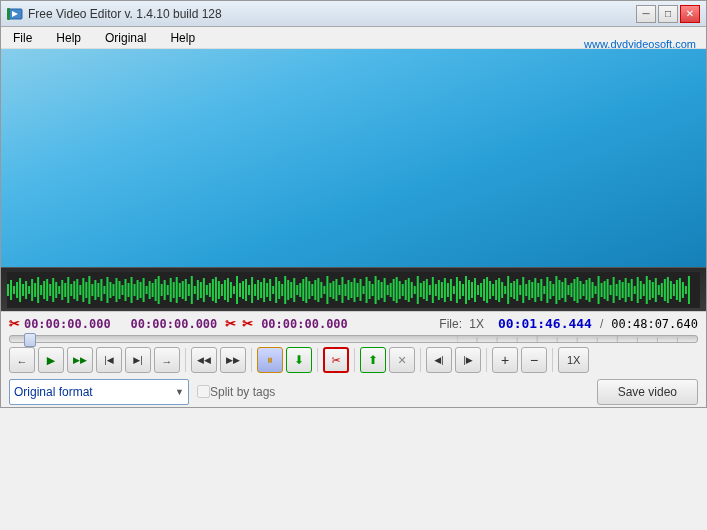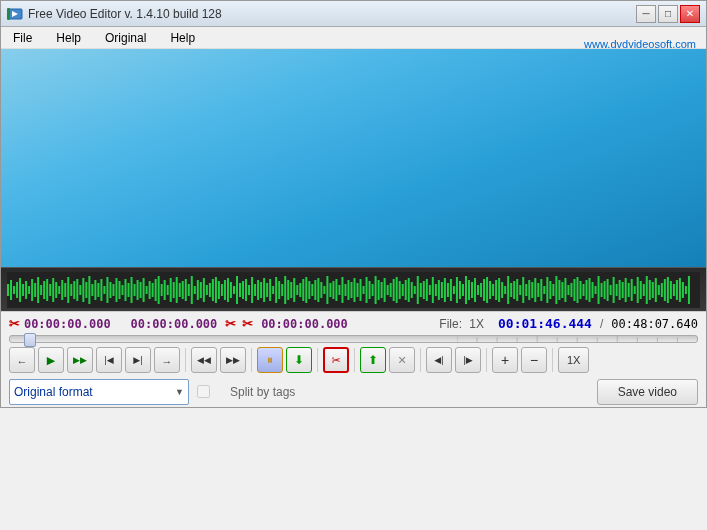--- a/index.html
+++ b/index.html
@@ -261,21 +261,21 @@
       pointer-events: none;
     }
     .checkbox-group {
       display: flex;
       align-items: center;
       gap: 12px;
       flex: 1;
     }
     .checkbox-label {
       display: flex;
-      gap: 20px;
+      gap: 0;
       font-size: 12px;
       color: #666;
       cursor: pointer;
     }
     .checkbox-label input[type=checkbox] {
       width: 13px;
       height: 13px;
     }
     .save-btn {
       height: 26px;

